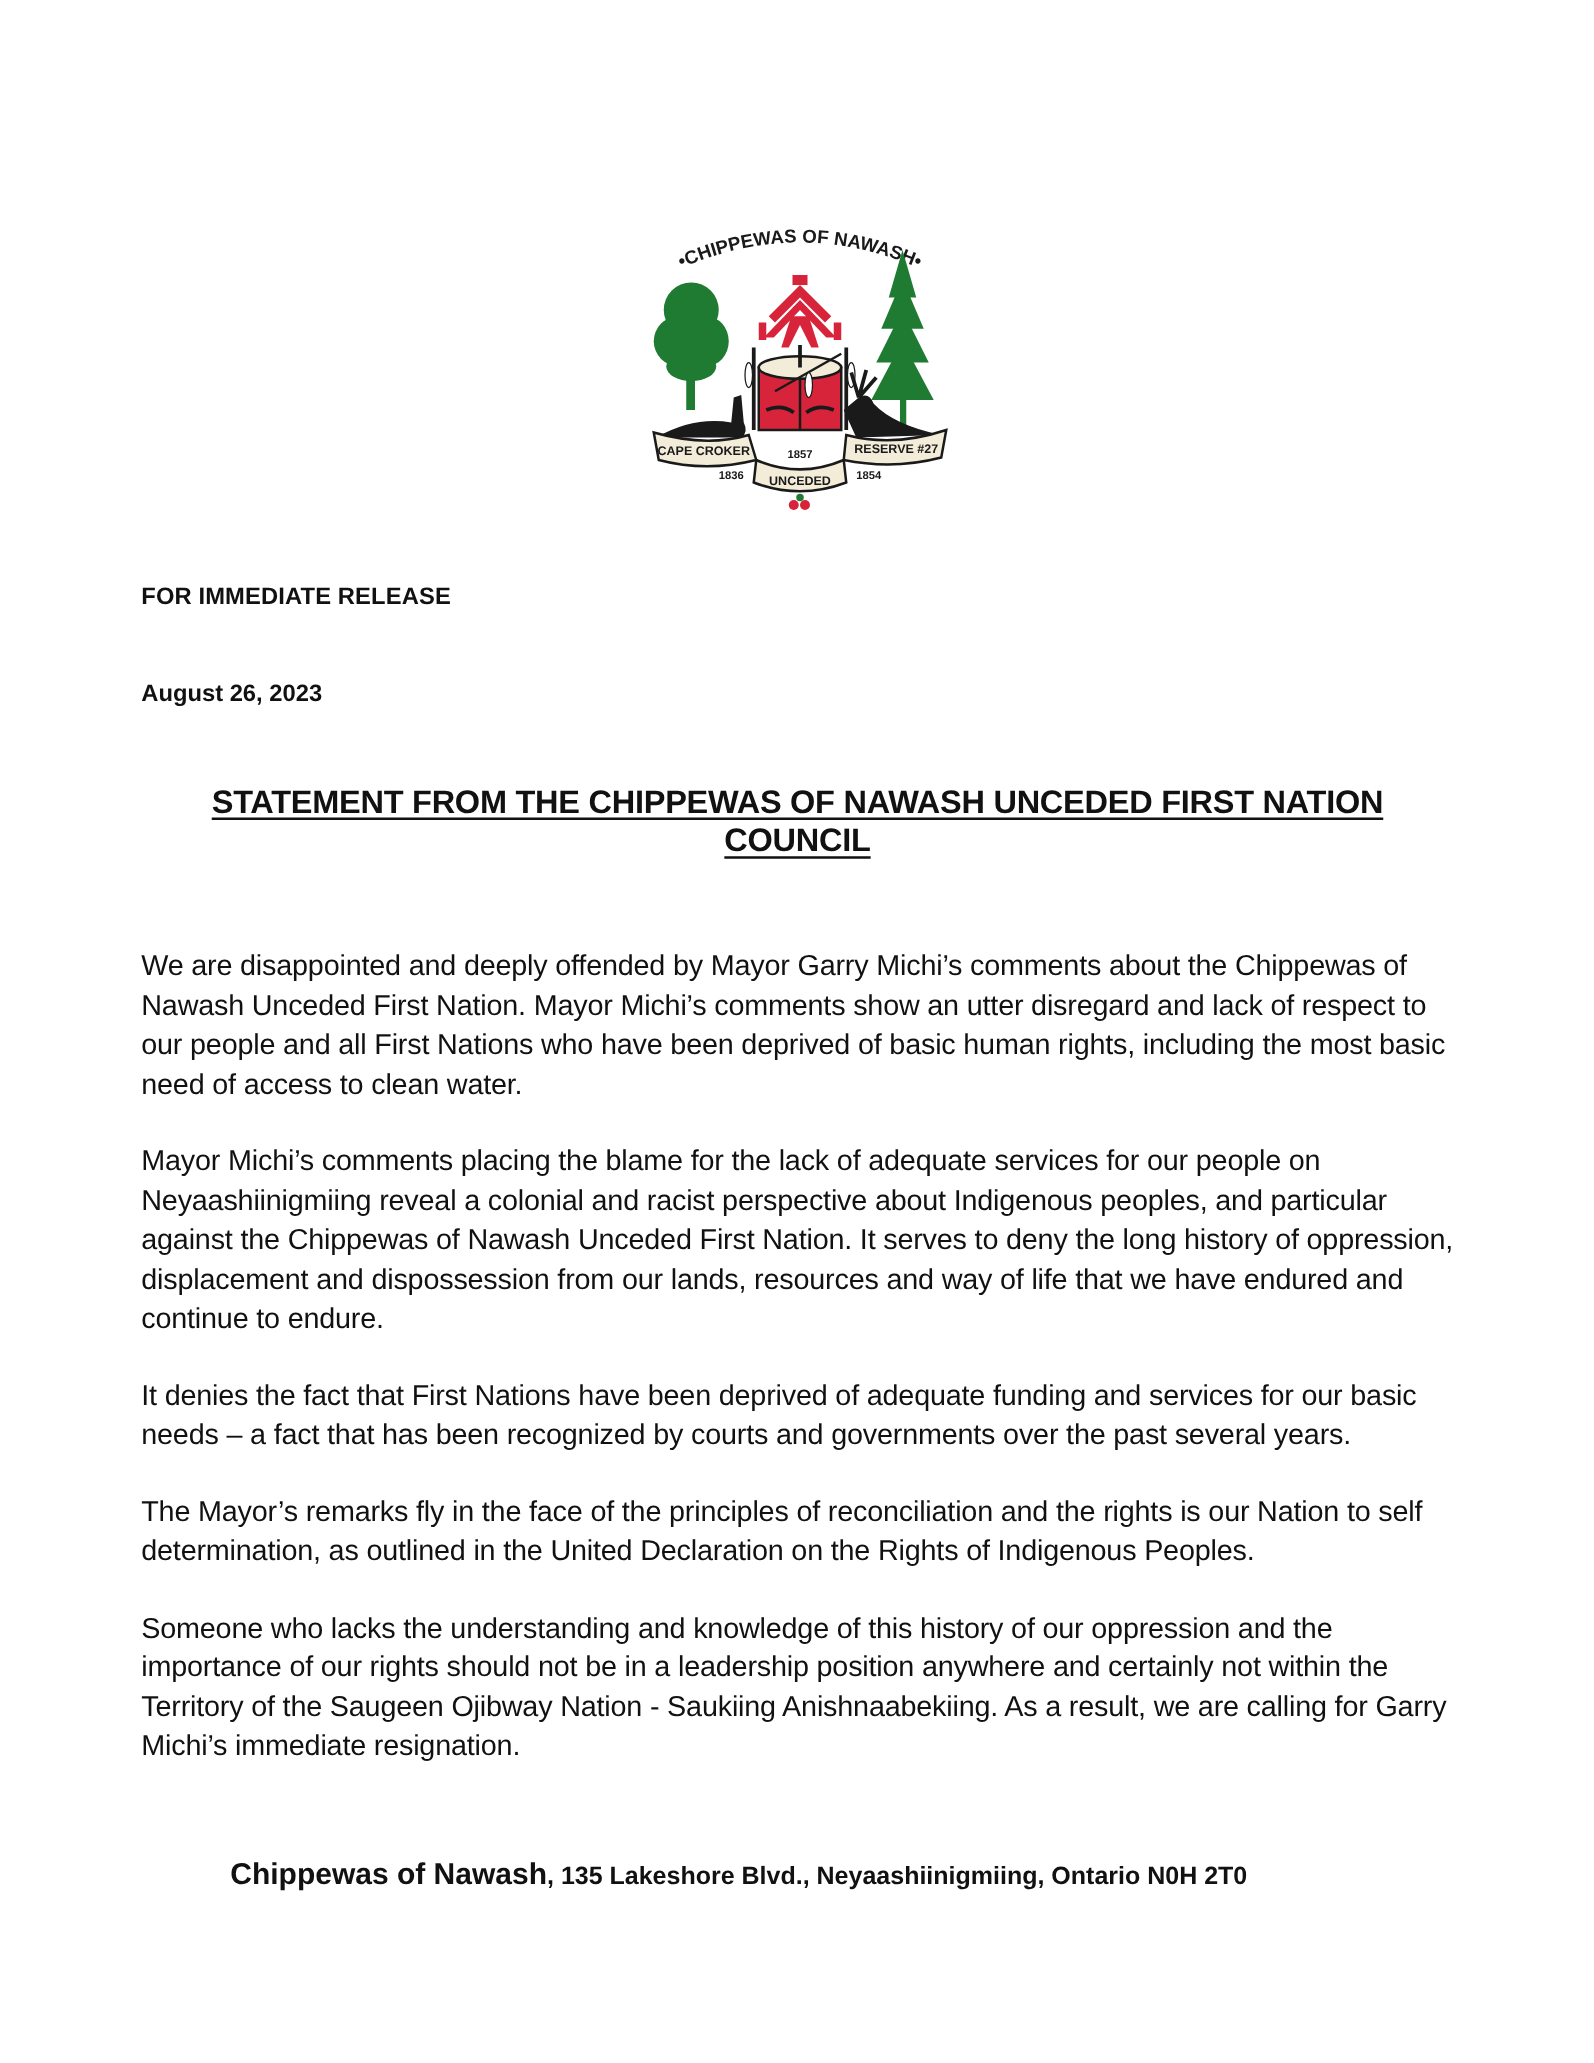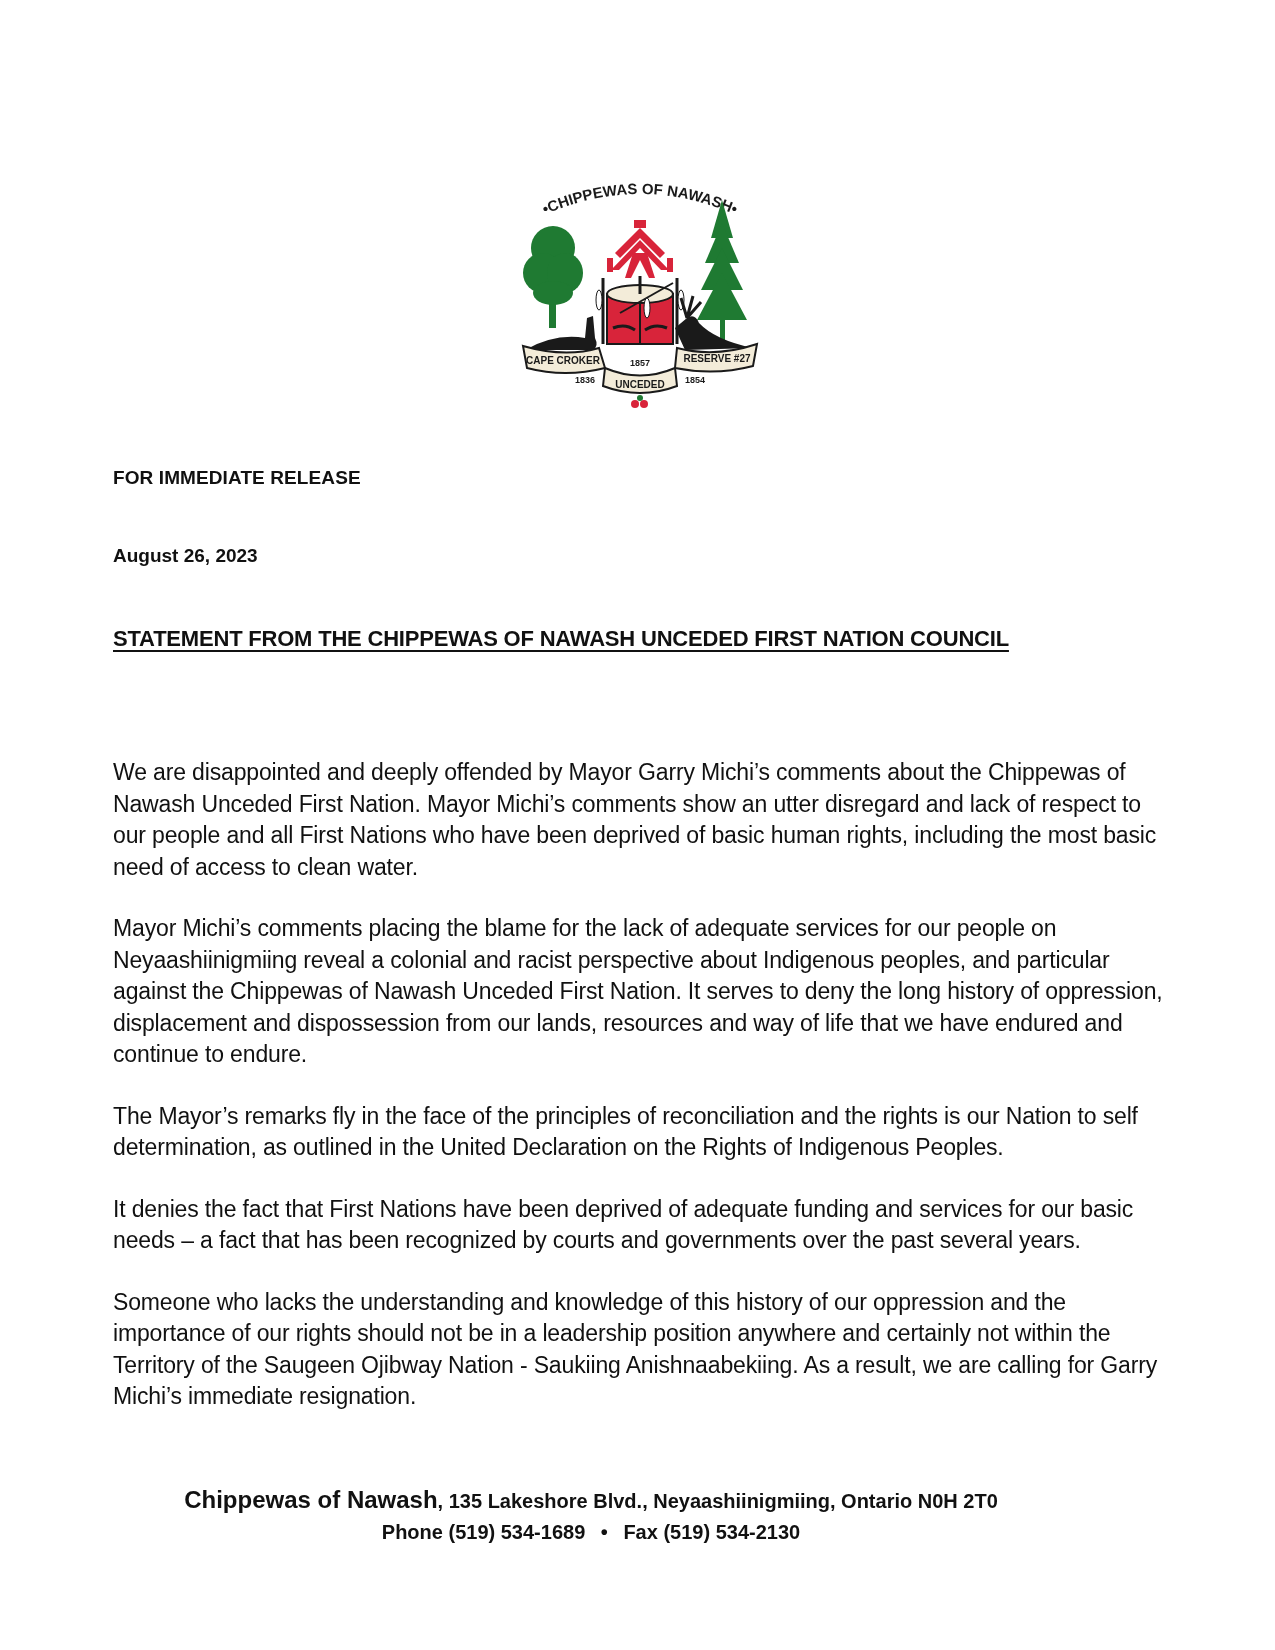--- a/index.html
+++ b/index.html
@@ -18,21 +18,21 @@
     .release-label {
       position: absolute; left: 113px; top: 467px;
       font-size: 19px; font-weight: bold; letter-spacing: 0.1px;
     }
     .release-date {
       position: absolute; left: 113px; top: 545px;
       font-size: 19px; font-weight: bold;
     }
     .heading {
       position: absolute; left: 113px; width: 1050px; top: 626px;
-      font-size: 22px; font-weight: bold;
+      text-align: center; font-size: 26px; font-weight: bold;
       text-decoration: underline; text-underline-offset: 4px;
       letter-spacing: -0.2px;
     }
     .body {
       position: absolute; left: 113px; top: 757px; width: 1055px;
     }
     .para {
       margin: 0 0 30px 0; font-size: 23px; line-height: 31.5px;
       letter-spacing: -0.15px;
     }
@@ -130,29 +130,24 @@
   </div>
 
   <div class="release-label">FOR IMMEDIATE RELEASE</div>
   <div class="release-date">August 26, 2023</div>
 
   <div class="heading">STATEMENT FROM THE CHIPPEWAS OF NAWASH UNCEDED FIRST NATION COUNCIL</div>
 
   <div class="body">
     <p class="para">We are disappointed and deeply offended by Mayor Garry Michi’s comments about the Chippewas of Nawash Unceded First Nation. Mayor Michi’s comments show an utter disregard and lack of respect to our people and all First Nations who have been deprived of basic human rights, including the most basic need of access to clean water.</p>
     <p class="para">Mayor Michi’s comments placing the blame for the lack of adequate services for our people on Neyaashiinigmiing reveal a colonial and racist perspective about Indigenous peoples, and particular against the Chippewas of Nawash Unceded First Nation. It serves to deny the long history of oppression, displacement and dispossession from our lands, resources and way of life that we have endured and continue to endure.</p>
+    <p class="para">It denies the fact that First Nations have been deprived of adequate funding and services for our basic needs – a fact that has been recognized by courts and governments over the past several years.</p>
     <p class="para">The Mayor’s remarks fly in the face of the principles of reconciliation and the rights is our Nation to self determination, as outlined in the United Declaration on the Rights of Indigenous Peoples.</p>
-    <p class="para">It denies the fact that First Nations have been deprived of adequate funding and services for our basic needs – a fact that has been recognized by courts and governments over the past several years.</p>
     <p class="para">Someone who lacks the understanding and knowledge of this history of our oppression and the importance of our rights should not be in a leadership position anywhere and certainly not within the Territory of the Saugeen Ojibway Nation - Saukiing Anishnaabekiing. As a result, we are calling for Garry Michi’s immediate resignation.</p>
   </div>
 
   <div class="footer">
     <div class="footer-line1">
       <span class="footer-org">Chippewas of Nawash</span><span>, 135 Lakeshore Blvd., Neyaashiinigmiing, Ontario N0H 2T0</span>
     </div>
-    <div class="footer-line2">
-      <span>Phone (519) 534-1689</span>
-      <span class="bullet">•</span>
-      <span>Fax (519) 534-2130</span>
-    </div>
   </div>
 
 </div>
 
 </body></html>

